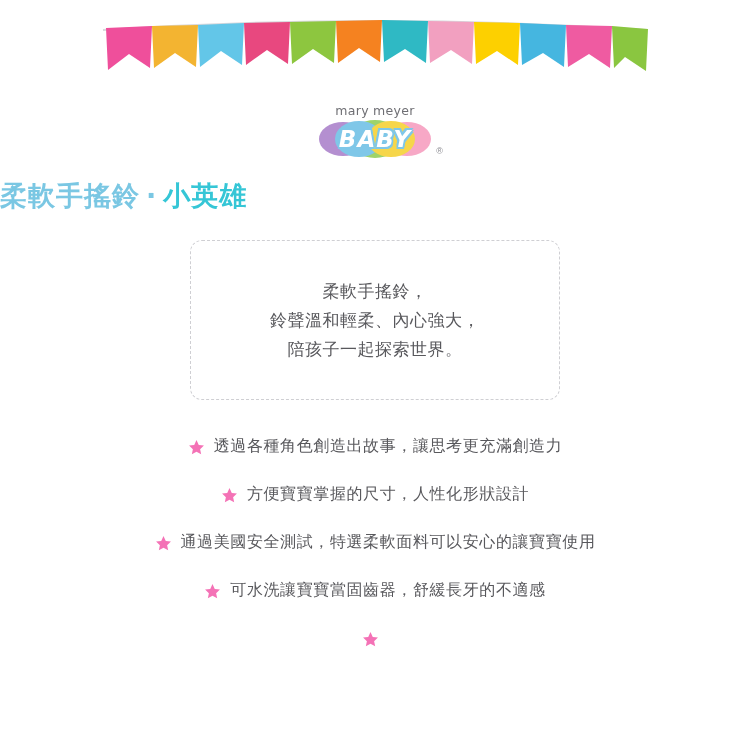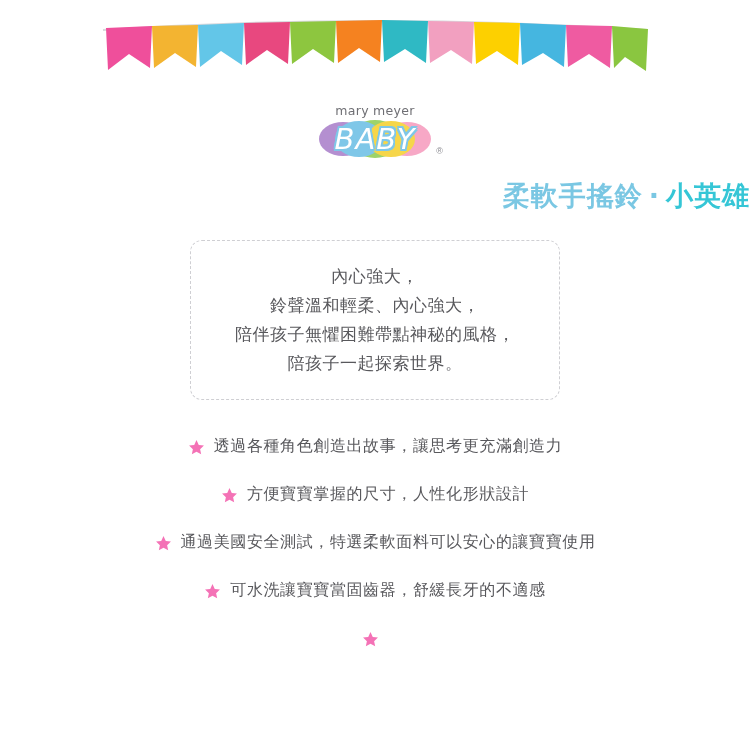--- a/index.html
+++ b/index.html
@@ -64,23 +64,23 @@
     width: 124px;
     height: 42px;
   }
   .logo-baby {
     position: absolute;
     top: 14px;
     left: 0;
     width: 140px;
     text-align: center;
     font-family: "DejaVu Sans", sans-serif;
-    font-weight: normal;
+    font-weight: bold;
     font-style: italic;
-    font-size: 29px;
+    font-size: 23px;
     letter-spacing: 1px;
     color: #ffffff;
     line-height: 42px;
     text-shadow:
       -1.6px -1.6px 0 #7fc7e8, 1.6px -1.6px 0 #7fc7e8,
       -1.6px  1.6px 0 #7fc7e8, 1.6px  1.6px 0 #7fc7e8,
        0 -1.8px 0 #7fc7e8, 0 1.8px 0 #7fc7e8,
       -1.8px 0 0 #7fc7e8, 1.8px 0 0 #7fc7e8;
   }
   .logo-reg {
@@ -90,21 +90,21 @@
     font-size: 9px;
     color: #8a8a90;
   }
 
   
   .title {
     position: absolute;
     top: 160px;
     left: 0;
     width: 750px;
-    text-align: right;
+    text-align: left;
     font-family: "DejaVu Sans", sans-serif;
     font-size: 27px;
     font-weight: bold;
     color: #7ac7e3;
     letter-spacing: 1px;
   }
   .title .hero {
     color: #35c6d6;
   }
   .title .dot {
@@ -204,23 +204,22 @@
       <div class="logo-baby">BABY</div>
       <div class="logo-reg">®</div>
     </div>
   </div>
 
   <div class="title">
     <span>柔軟手搖鈴</span><span class="dot">·</span><span class="hero">小英雄</span>
   </div>
 
   <div class="quote-box">
-    <div class="quote-line">內心強大，</div>
+    <div class="quote-line">柔軟手搖鈴，</div>
     <div class="quote-line">鈴聲溫和輕柔、內心強大，</div>
-    <div class="quote-line">陪伴孩子無懼困難帶點神秘的風格，</div>
     <div class="quote-line">陪孩子一起探索世界。</div>
   </div>
 
   <div class="features">
 
     <div class="feature">
       <span class="star">
         <svg viewBox="0 0 24 24" width="17" height="17">
             <polygon points="12,1.5 15.2,8.4 22.5,9.3 17.1,14.3 18.6,21.6 12,18 5.4,21.6 6.9,14.3 1.5,9.3 8.8,8.4" fill="#f472b6"></polygon>
           </svg>

